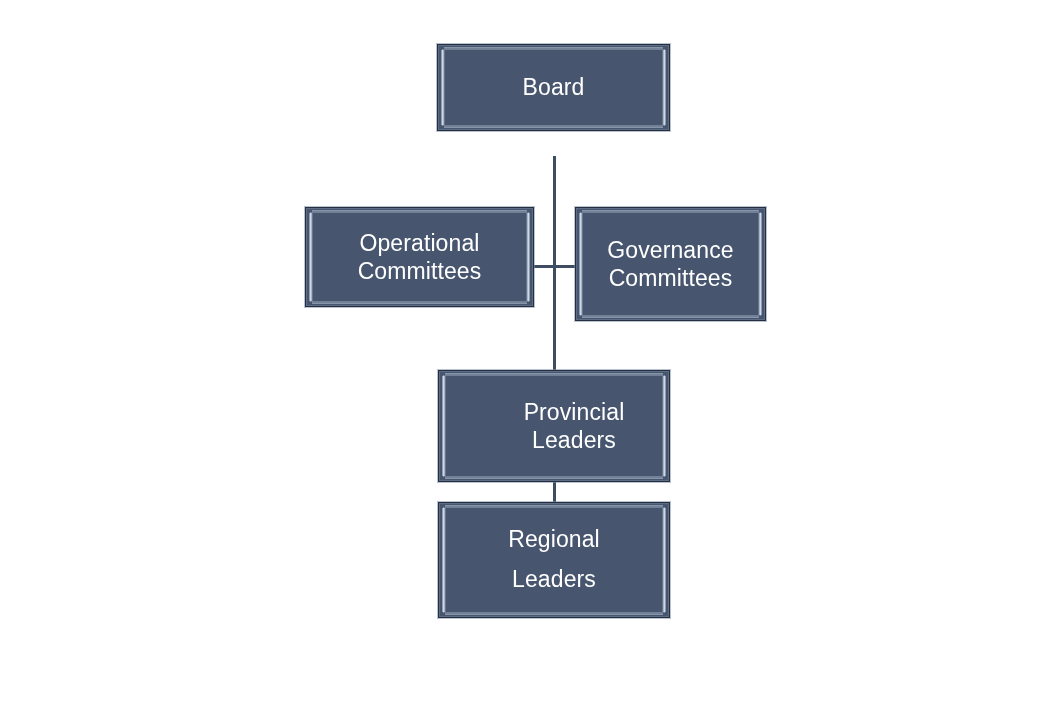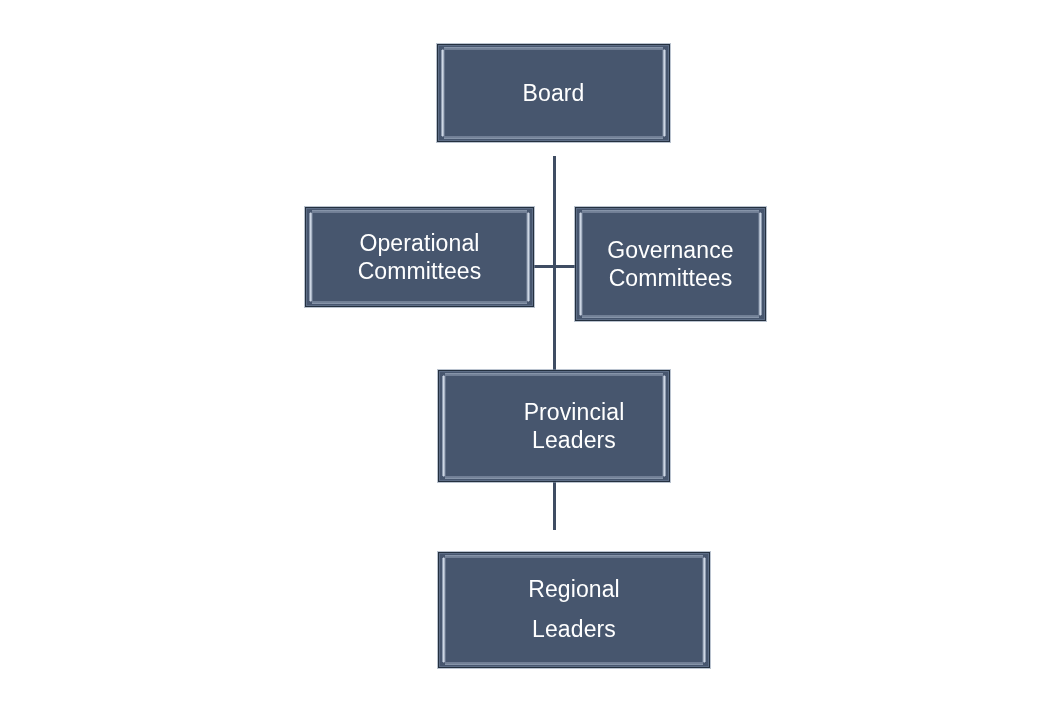--- a/index.html
+++ b/index.html
@@ -113,25 +113,25 @@
     font-size: 23px;
     line-height: 1.22;
     text-align: center;
     white-space: pre-line;
     letter-spacing: 0.1px;
     padding: 0 10px;
   }
   .node-label.loose { line-height: 1.72; }
 
   
-  #node-board        { left: 437px; top: 44px;  width: 233px; height: 98px; }
+  #node-board        { left: 437px; top: 44px;  width: 233px; height: 87px; }
   #node-operational  { left: 305px; top: 207px; width: 229px; height: 100px; }
   #node-governance   { left: 575px; top: 207px; width: 191px; height: 114px; }
   #node-provincial   { left: 438px; top: 370px; width: 232px; height: 112px; padding-left: 40px; }
-  #node-regional     { left: 438px; top: 552px; width: 272px; height: 116px; }
+  #node-regional     { left: 438px; top: 502px; width: 232px; height: 116px; }
 
   #line-board-to-provincial { left: 553px; top: 156px; height: 214px; }
   #line-provincial-to-regional { left: 553px; top: 482px; height: 48px; }
   #line-operational-branch { left: 534px; top: 265px; width: 20px; }
   #line-governance-branch  { left: 554px; top: 265px; width: 21px; }
 </style>
 </head>
 <body>
 
 <div id="chart-canvas">

